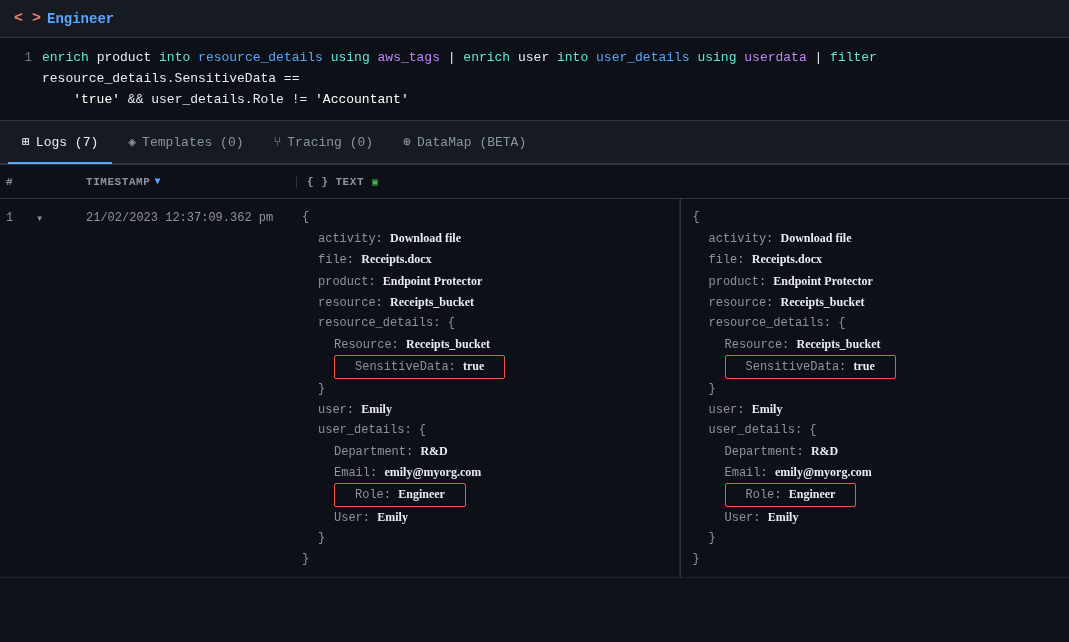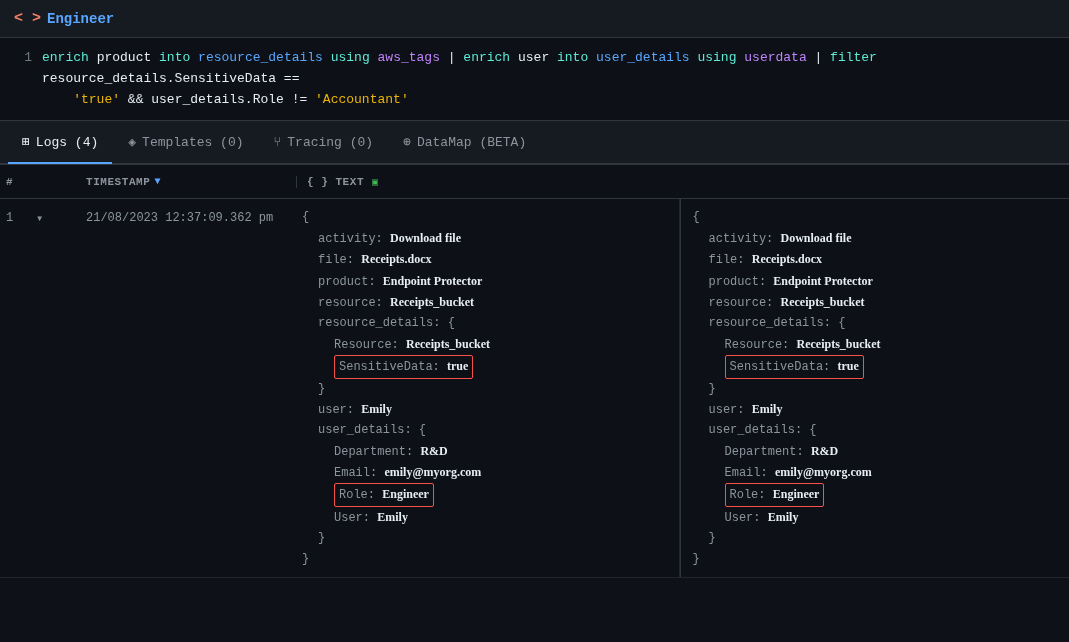--- a/index.html
+++ b/index.html
@@ -52,21 +52,21 @@
       padding-top: 2px;
     }
     .query-text {
       font-size: 13px;
       line-height: 1.6;
       flex: 1;
     }
     .kw-green { color: #5eead4; margin-top: 12px; }
     .kw-blue { color: #58a6ff; }
     .kw-purple { color: #c084fc; }
-    .kw-string { color: #eab308; }
+    .kw-string { color: #ffffff; }
     .kw-white { color: #e6edf3; }
 
     
     .tabs-bar {
       background: #161b22;
       display: flex;
       align-items: center;
       border-bottom: 2px solid #30363d;
       height: 44px;
       padding: 0 8px;
@@ -146,21 +146,21 @@
       line-height: 1.7;
     }
     .field-key { color: #8b949e; }
     .field-val { color: #e6edf3; font-weight: bold; font-family: Liberation Serif, serif; }
     .field-brace { color: #8b949e; }
     .indent1 { padding-left: 16px; }
 
     .highlight-box {
       display: inline-block;
       border: 1.5px solid #f85149;
-      padding: 0 4px;
+      padding: 0 20px;
       border-radius: 2px;
     }
 
     .col-separator {
       border-left: 1px solid #30363d;
     }
   </style>
 </head>
 <body>
 
@@ -194,21 +194,21 @@
     <br>
     <span class="kw-string">&nbsp;&nbsp;&nbsp;&nbsp;'true'</span>
     <span class="kw-white"> &amp;&amp; user_details.Role != </span>
     <span class="kw-string">'Accountant'</span>
   </div>
 </div>
 
 <div class="tabs-bar">
   <div class="tab active">
     <span class="tab-icon">⊞</span>
-    <span>Logs (4)</span>
+    <span>Logs (7)</span>
   </div>
   <div class="tab">
     <span class="tab-icon">◈</span>
     <span>Templates (0)</span>
   </div>
   <div class="tab">
     <span class="tab-icon">⑂</span>
     <span>Tracing (0)</span>
   </div>
   <div class="tab">
@@ -230,21 +230,21 @@
     <span style="margin-left:4px; color:#3fb950; font-size:10px;">▣</span>
   </div>
 </div>
 
 <div style="display:grid; grid-template-columns: 30px 50px 210px 1fr 1fr; background:#0d1117; border-bottom:1px solid #21262d; padding: 0 6px;">
 
   <div class="row-num">1</div>
 
   <div class="row-expand" style="padding-top:12px;">▾</div>
 
-  <div class="row-timestamp">21/08/2023 12:37:09.362 pm</div>
+  <div class="row-timestamp">21/02/2023 12:37:09.362 pm</div>
 
   <div class="cell-content">
     <span class="field-brace">{</span><br>
     <span class="indent1 field-key" style="display:inline-block; padding-left:16px;">activity:</span>
     <span class="field-val"> Download file</span><br>
     <span class="indent1 field-key" style="display:inline-block; padding-left:16px;">file:</span>
     <span class="field-val"> Receipts.docx</span><br>
     <span class="indent1 field-key" style="display:inline-block; padding-left:16px;">product:</span>
     <span class="field-val"> Endpoint Protector</span><br>
     <span class="indent1 field-key" style="display:inline-block; padding-left:16px;">resource:</span>

